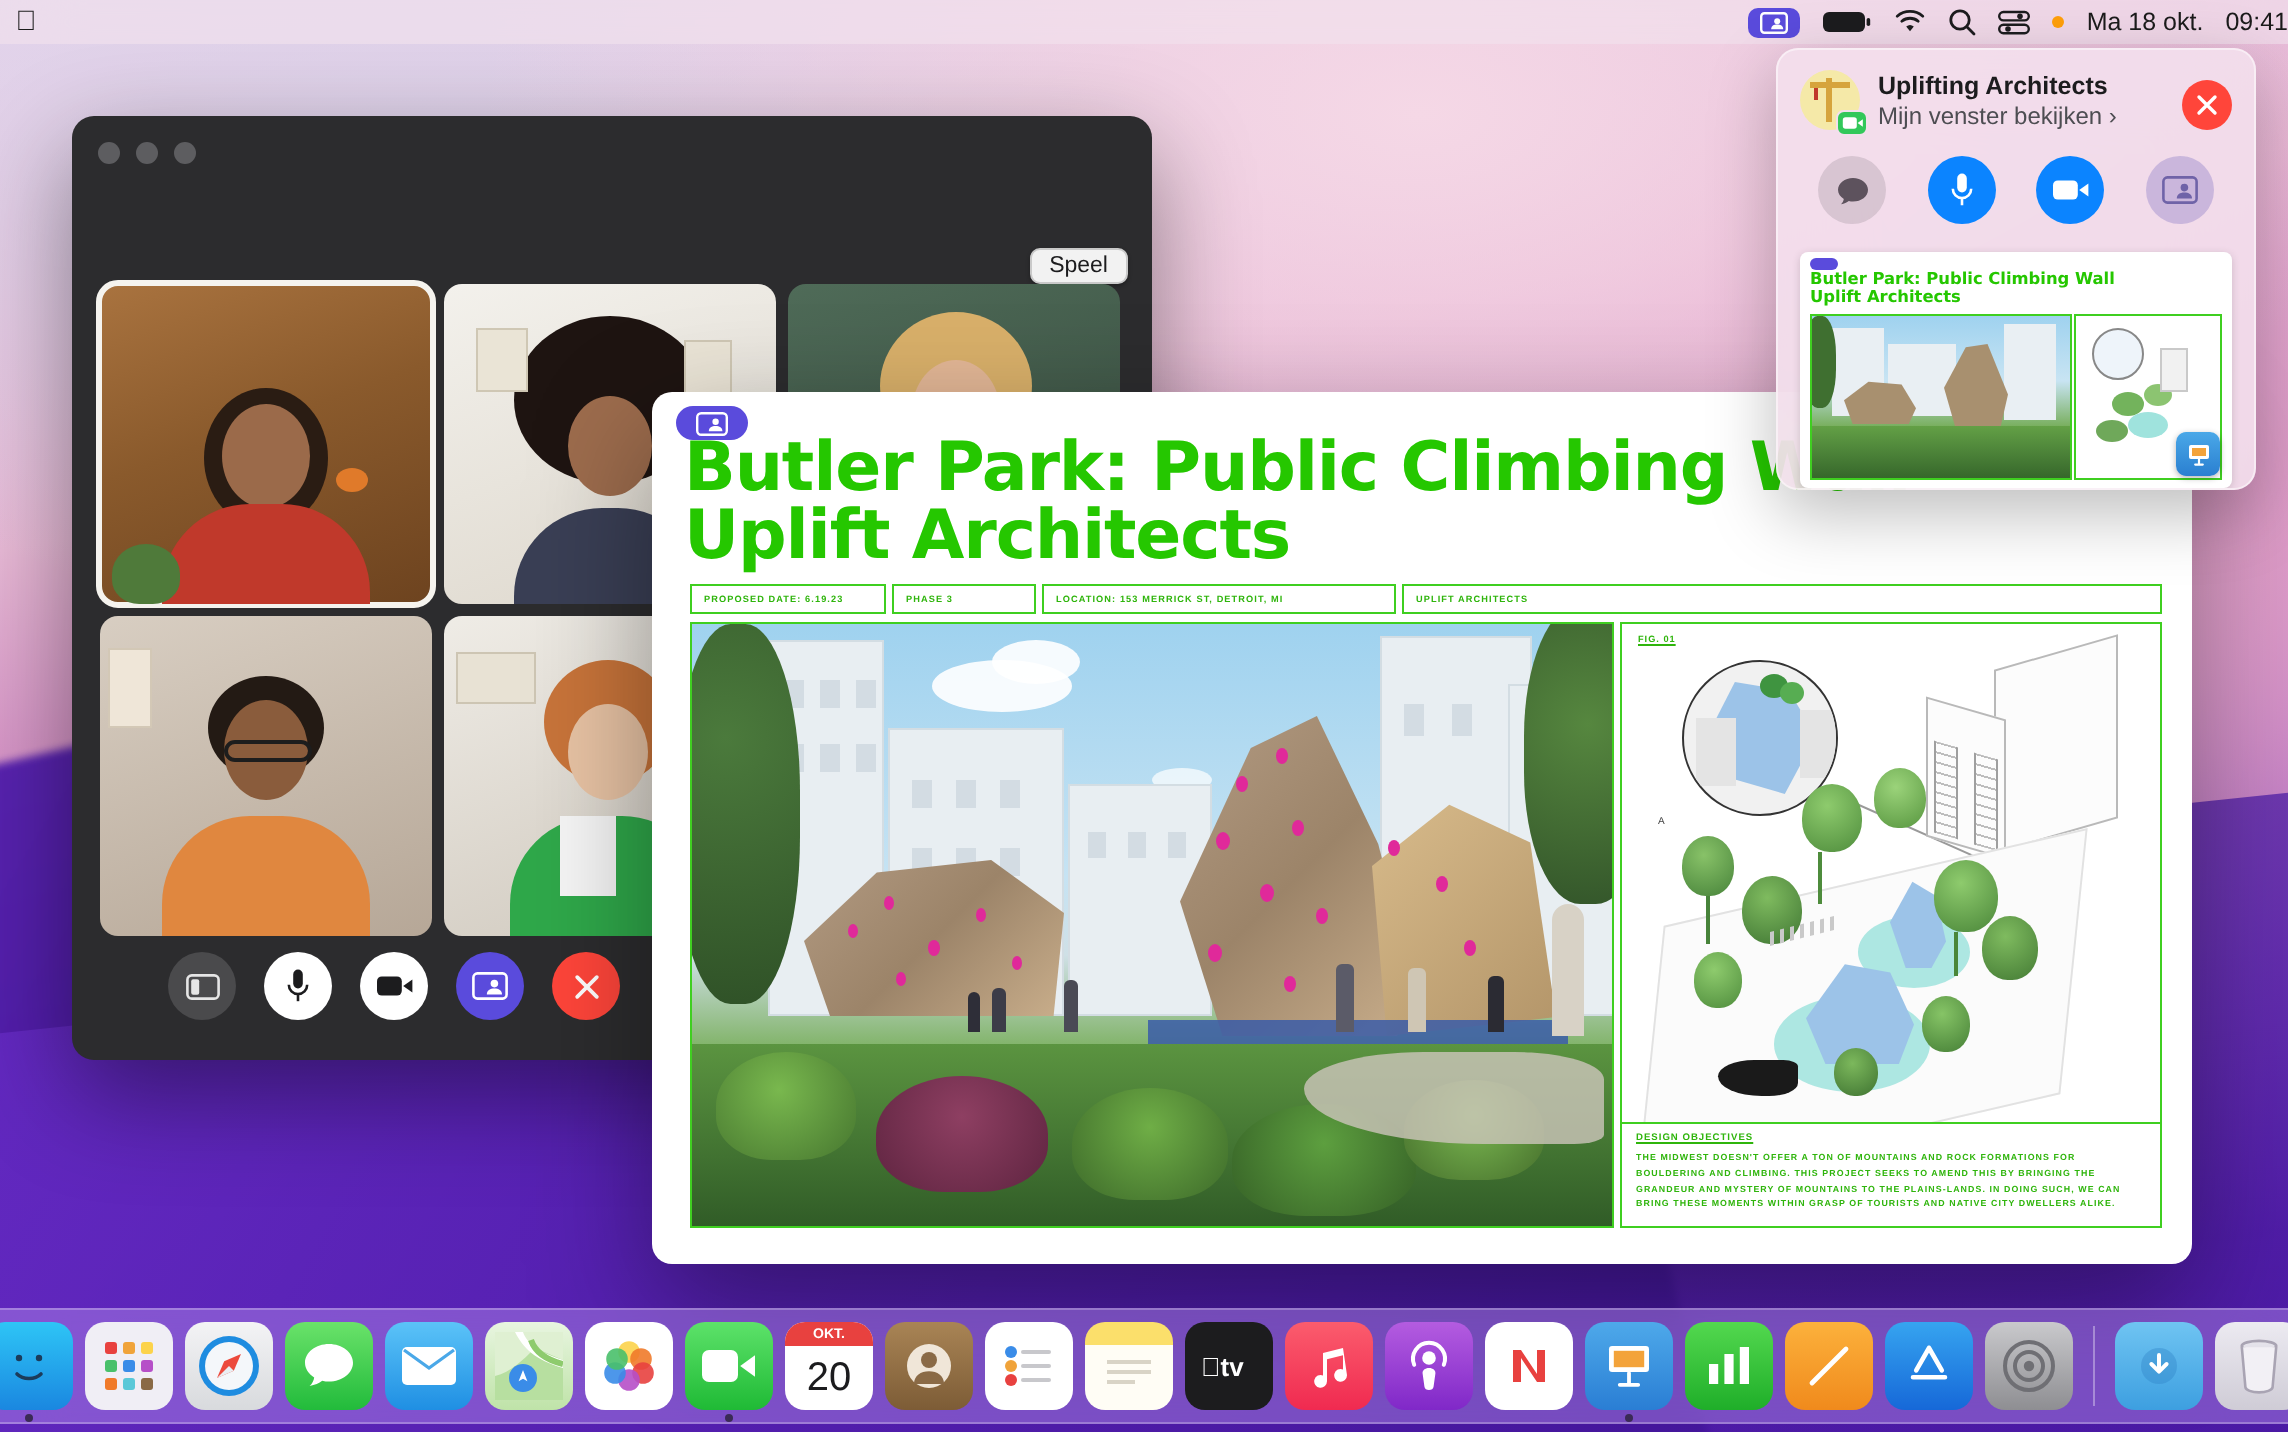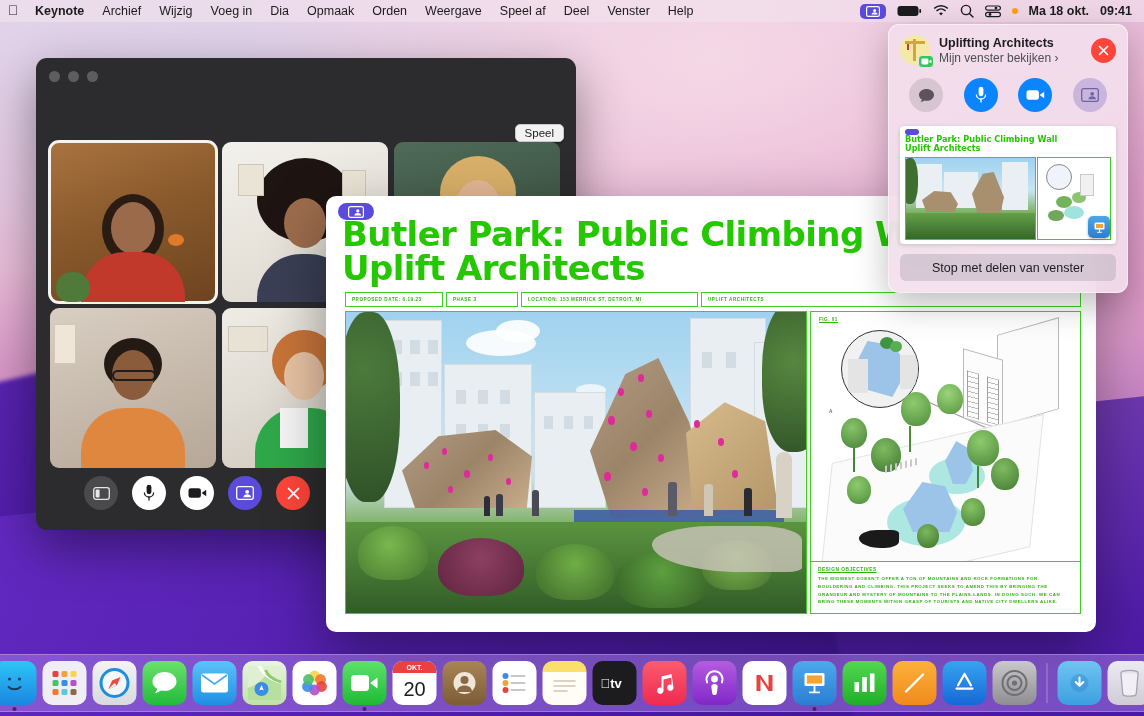--- a/index.html
+++ b/index.html
@@ -50,21 +50,21 @@
     color: #1b1b1b;
   }
   .apple-logo {
     width: 26px; text-align: center; font-size: 14px; line-height: 1;
     padding-bottom: 2px;
   }
   .menu-item { padding: 0 9px; line-height: 22px; white-space: nowrap; }
   .menu-item.bold { font-weight: bold; }
   #menubar-right {
     margin-left: auto; display: flex; align-items: center;
-    gap: 11px; padding-right: 12px; font-weight: bold;
+    gap: 11px; 
   }
   .mb-icon { display: flex; align-items: center; justify-content: center; }
   .share-active {
     background: #5a4bdc; border-radius: 5px;
     padding: 2px 6px; display: flex; align-items: center;
   }
   .mb-text { font-size: 12.5px; white-space: nowrap; }
   .orange-dot {
     width: 6px; height: 6px; border-radius: 50%;
     background: #ff9f0a; display: inline-block;
@@ -228,21 +228,21 @@
     position: absolute; right: 16px; top: 24px;
     width: 240px;
     background: rgba(243,223,236,.9);
     backdrop-filter: blur(22px);
     border-radius: 11px;
     box-shadow: 0 12px 34px rgba(0,0,0,.26);
     border: 1px solid rgba(255,255,255,.5);
     z-index: 70;
     overflow: hidden;
   }
-  #pop-head { display: flex; align-items: center; padding: 10px 11px 4px; }
+  #pop-head { display: flex; align-items: flex-end; padding: 10px 11px 4px; }
   #pop-avatar {
     width: 30px; height: 30px; border-radius: 50%;
     background: #f5e9a8; position: relative; flex: none;
     overflow: visible;
   }
   #pop-avatar .crane { position: absolute; background: #d6a43c; }
   #pop-ftbadge {
     position: absolute; right: -4px; bottom: -3px;
     width: 16px; height: 13px; border-radius: 4px;
     background: #32c85a; border: 1.5px solid #f3dfec;
@@ -355,34 +355,20 @@
   .lp-grid { display: grid; grid-template-columns: repeat(3,6px); gap: 3px; }
   .lp-cell { width: 6px; height: 6px; border-radius: 1.5px; }
 </style>
 </head>
 <body>
 
 <div id="desktop">
 
   <div id="menubar">
     <div class="apple-logo"></div>
-    <div id="menu-items" style="display:flex;align-items:center">
-        <div class="menu-item bold">Keynote</div>
-        <div class="menu-item">Archief</div>
-        <div class="menu-item">Wijzig</div>
-        <div class="menu-item">Voeg in</div>
-        <div class="menu-item">Dia</div>
-        <div class="menu-item">Opmaak</div>
-        <div class="menu-item">Orden</div>
-        <div class="menu-item">Weergave</div>
-        <div class="menu-item">Speel af</div>
-        <div class="menu-item">Deel</div>
-        <div class="menu-item">Venster</div>
-        <div class="menu-item">Help</div>
-      </div>
     <div id="menubar-right">
       <div class="share-active">
         <svg width="14" height="11" viewBox="0 0 14 11">
             <rect x="0.6" y="0.6" width="12.8" height="9.8" rx="1.6" fill="none" stroke="#fff" stroke-width="1.2"></rect>
             <circle cx="8.6" cy="4.6" r="1.5" fill="#fff"></circle>
             <path d="M5.6 8.6c0-1.7 1.3-2.4 3-2.4s3 .7 3 2.4z" fill="#fff"></path>
           </svg>
       </div>
       <div class="mb-icon">
         <svg width="25" height="12" viewBox="0 0 25 12">
@@ -724,21 +710,20 @@
       </div>
       <div id="pv-keynote-icon">
         <svg width="13" height="13" viewBox="0 0 13 13">
             <rect x="1.5" y="1.5" width="10" height="7" rx="1" fill="#fff"></rect>
             <rect x="3" y="3" width="7" height="4" fill="#f3a33a"></rect>
             <path d="M6.5 8.5v2.4M4.6 11.3h3.8" stroke="#fff" stroke-width="1.1" stroke-linecap="round"></path>
           </svg>
       </div>
     </div>
 
-    <div id="pop-stop">Stop met delen van venster</div>
   </div>
 
   <div id="dock">
       <div class="dock-item">
         <div class="dock-icon ico-finder">
           <svg width="30" height="30" viewBox="0 0 30 30">
             <rect width="30" height="30" rx="7" fill="none"></rect>
             <circle cx="10" cy="11" r="1.6" fill="#1c3b5a"></circle>
             <circle cx="20" cy="11" r="1.6" fill="#1c3b5a"></circle>
             <path d="M9 19c3 3 9 3 12 0" stroke="#1c3b5a" stroke-width="1.8" fill="none" stroke-linecap="round"></path>

